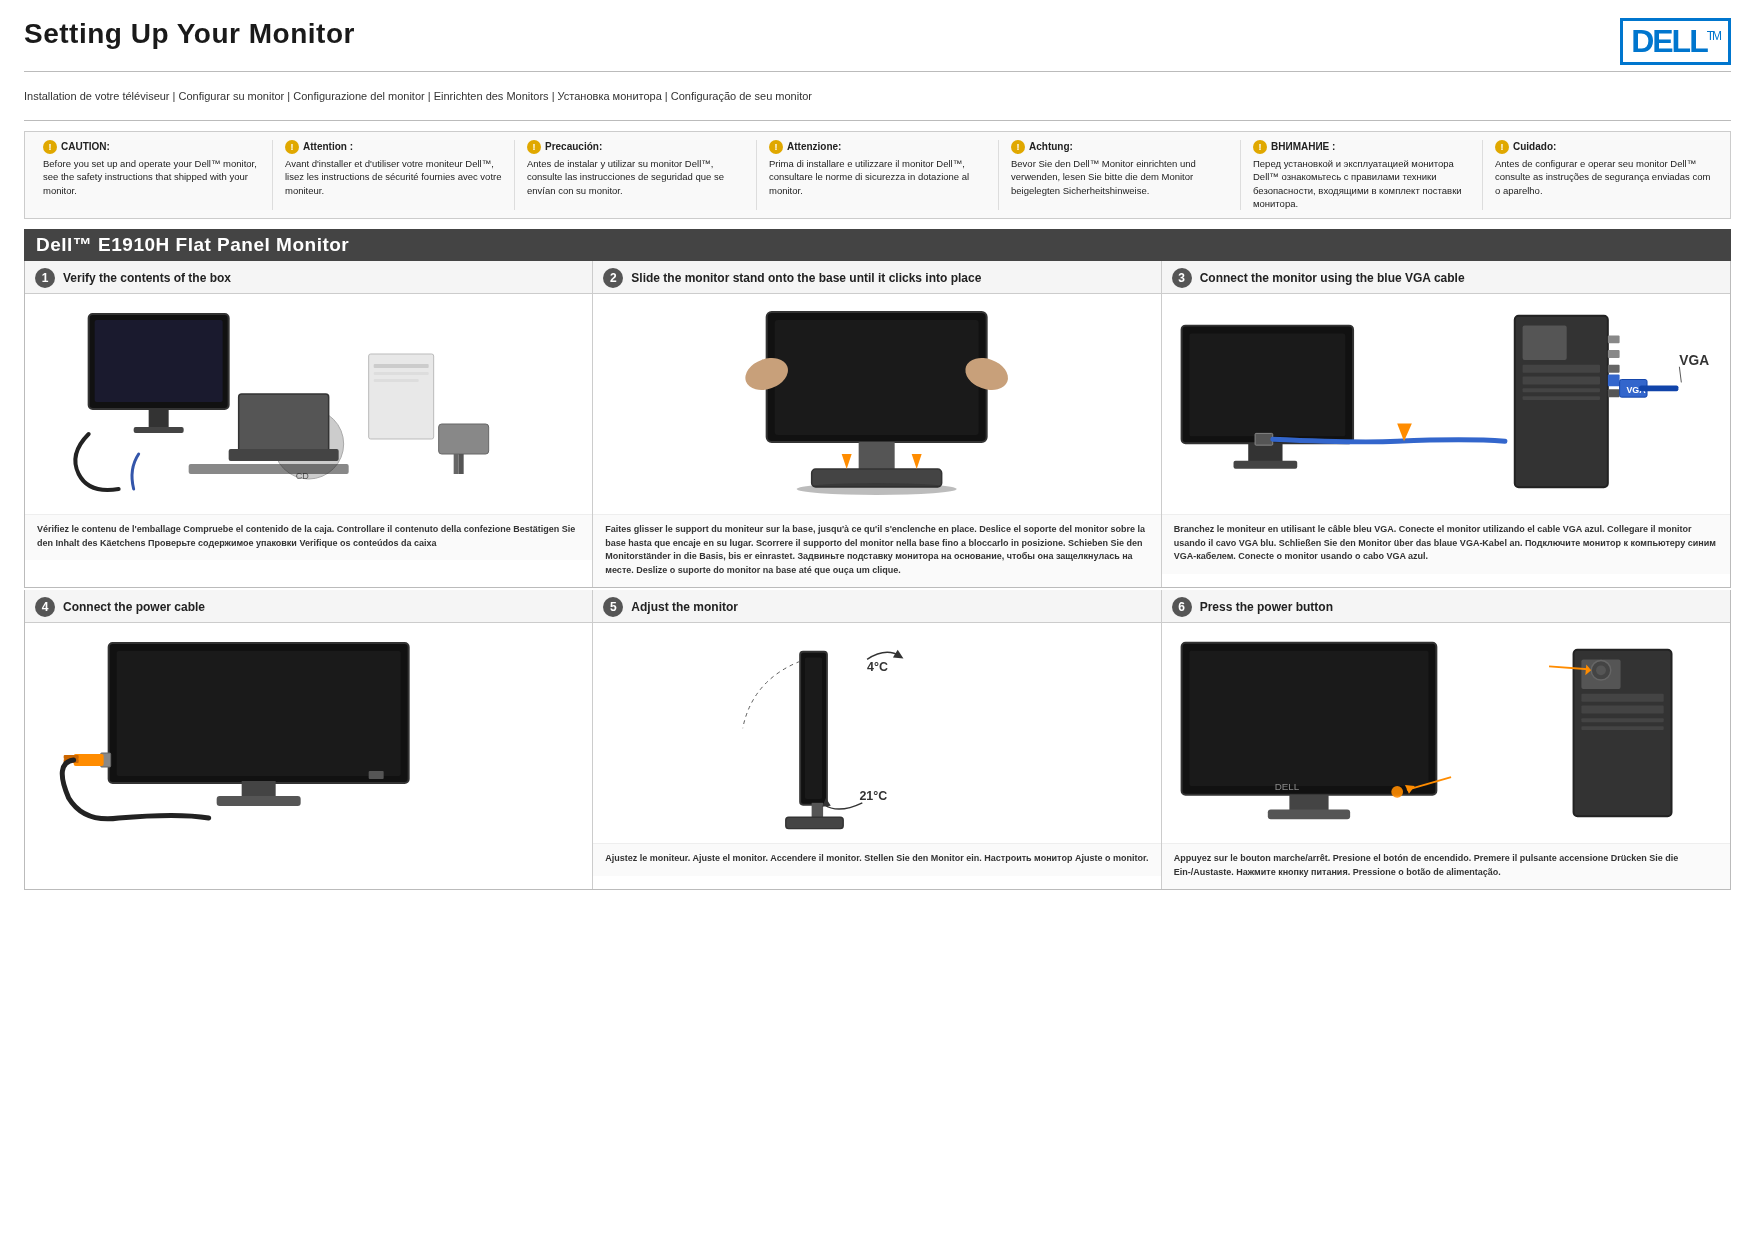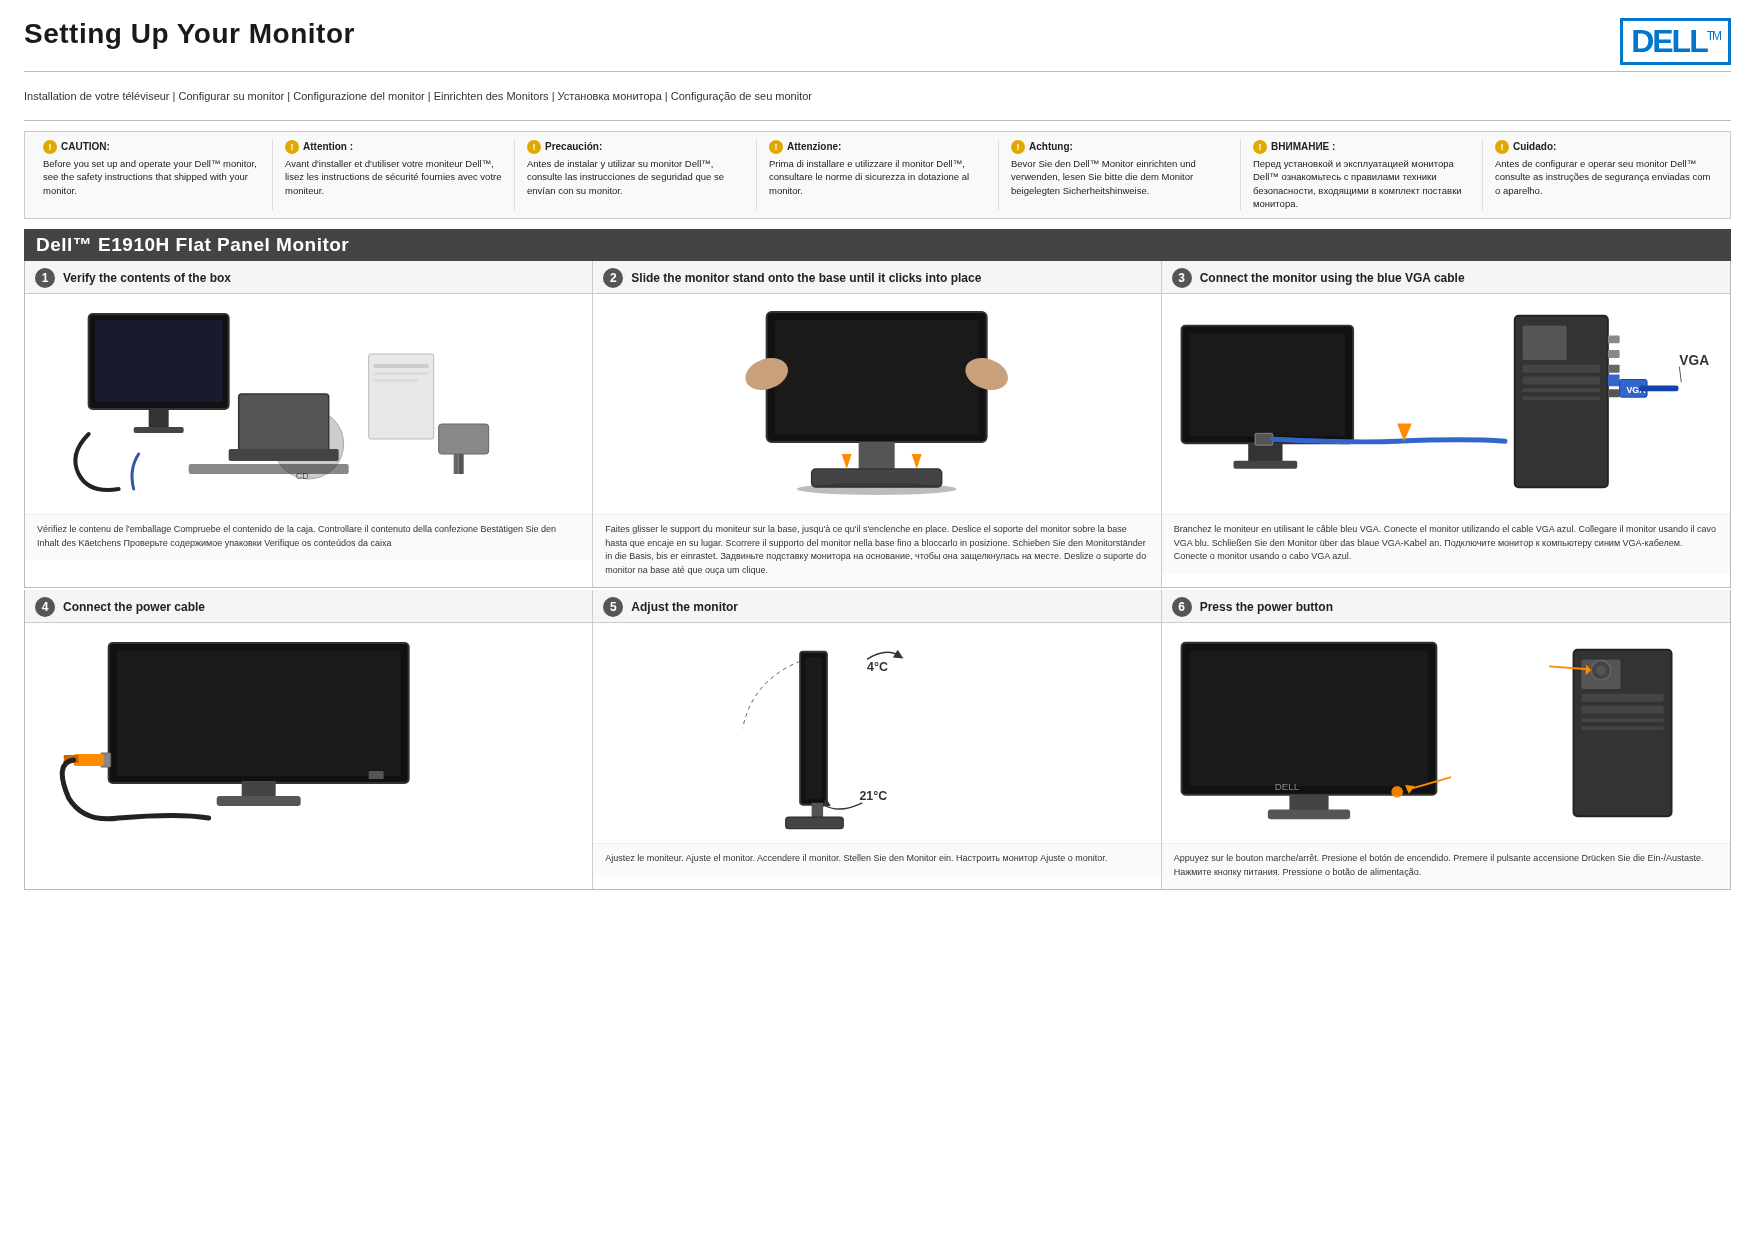--- a/index.html
+++ b/index.html
@@ -154,20 +154,21 @@
       width: 100%;
       height: 100%;
     }
     .step-desc {
       padding: 8px 12px 10px 12px;
       font-size: 9px;
       color: #333;
       line-height: 1.5;
       border-top: 1px solid #eee;
       background: #fafafa;
+      font-weight: bold;
     }
   </style>
 </head>
 <body>
 
 <div class="header-section">
   <div>
     <h1 class="main-title">Setting Up Your Monitor</h1>
   </div>
   <div style="display:flex;flex-direction:column;align-items:flex-end">

